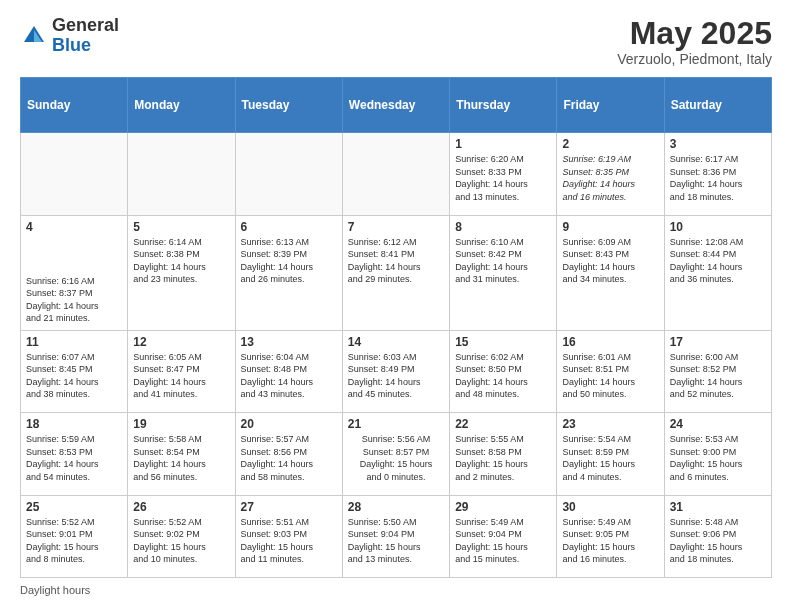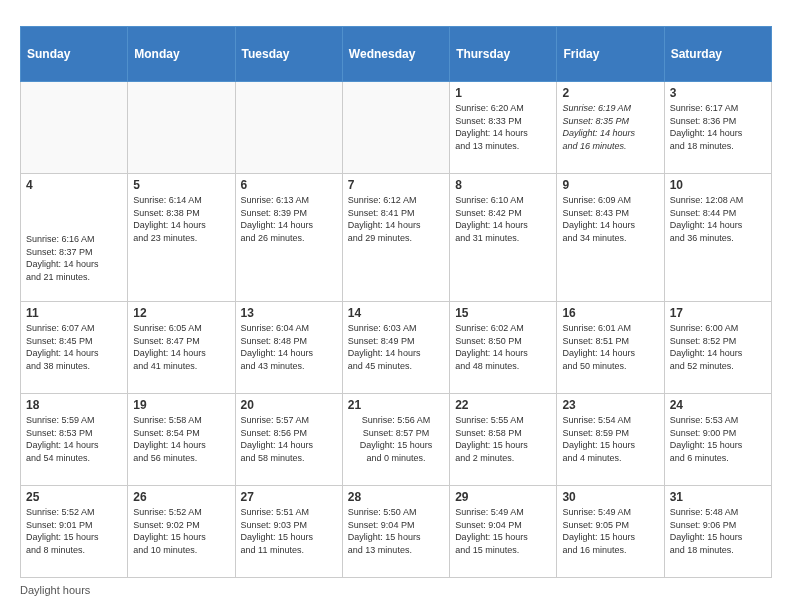--- a/index.html
+++ b/index.html
@@ -100,20 +100,34 @@
       font-size: 11px;
       color: #555;
       text-align: left;
     }
   </style>
 </head>
 <body>
 
 <div class="page">
   <div class="header">
+    <div class="logo">
+      <svg class="logo-icon" viewBox="0 0 28 28">
+        <polygon points="14,4 24,20 4,20" fill="#1a6ab1"></polygon>
+        <polygon points="14,8 22,20 14,20" fill="#5baee0"></polygon>
+      </svg>
+      <div class="logo-text">
+        <span class="logo-general">General</span><br>
+        <span class="logo-blue">Blue</span>
+      </div>
+    </div>
+    <div class="title-block">
+      <div class="month-title">May 2025</div>
+      <div class="location">Verzuolo, Piedmont, Italy</div>
+    </div>
   </div>
 
   <table class="calendar">
     <thead>
       <tr>
       <th>Sunday</th>
           <th>Monday</th>
           <th>Tuesday</th>
           <th>Wednesday</th>
           <th>Thursday</th>

